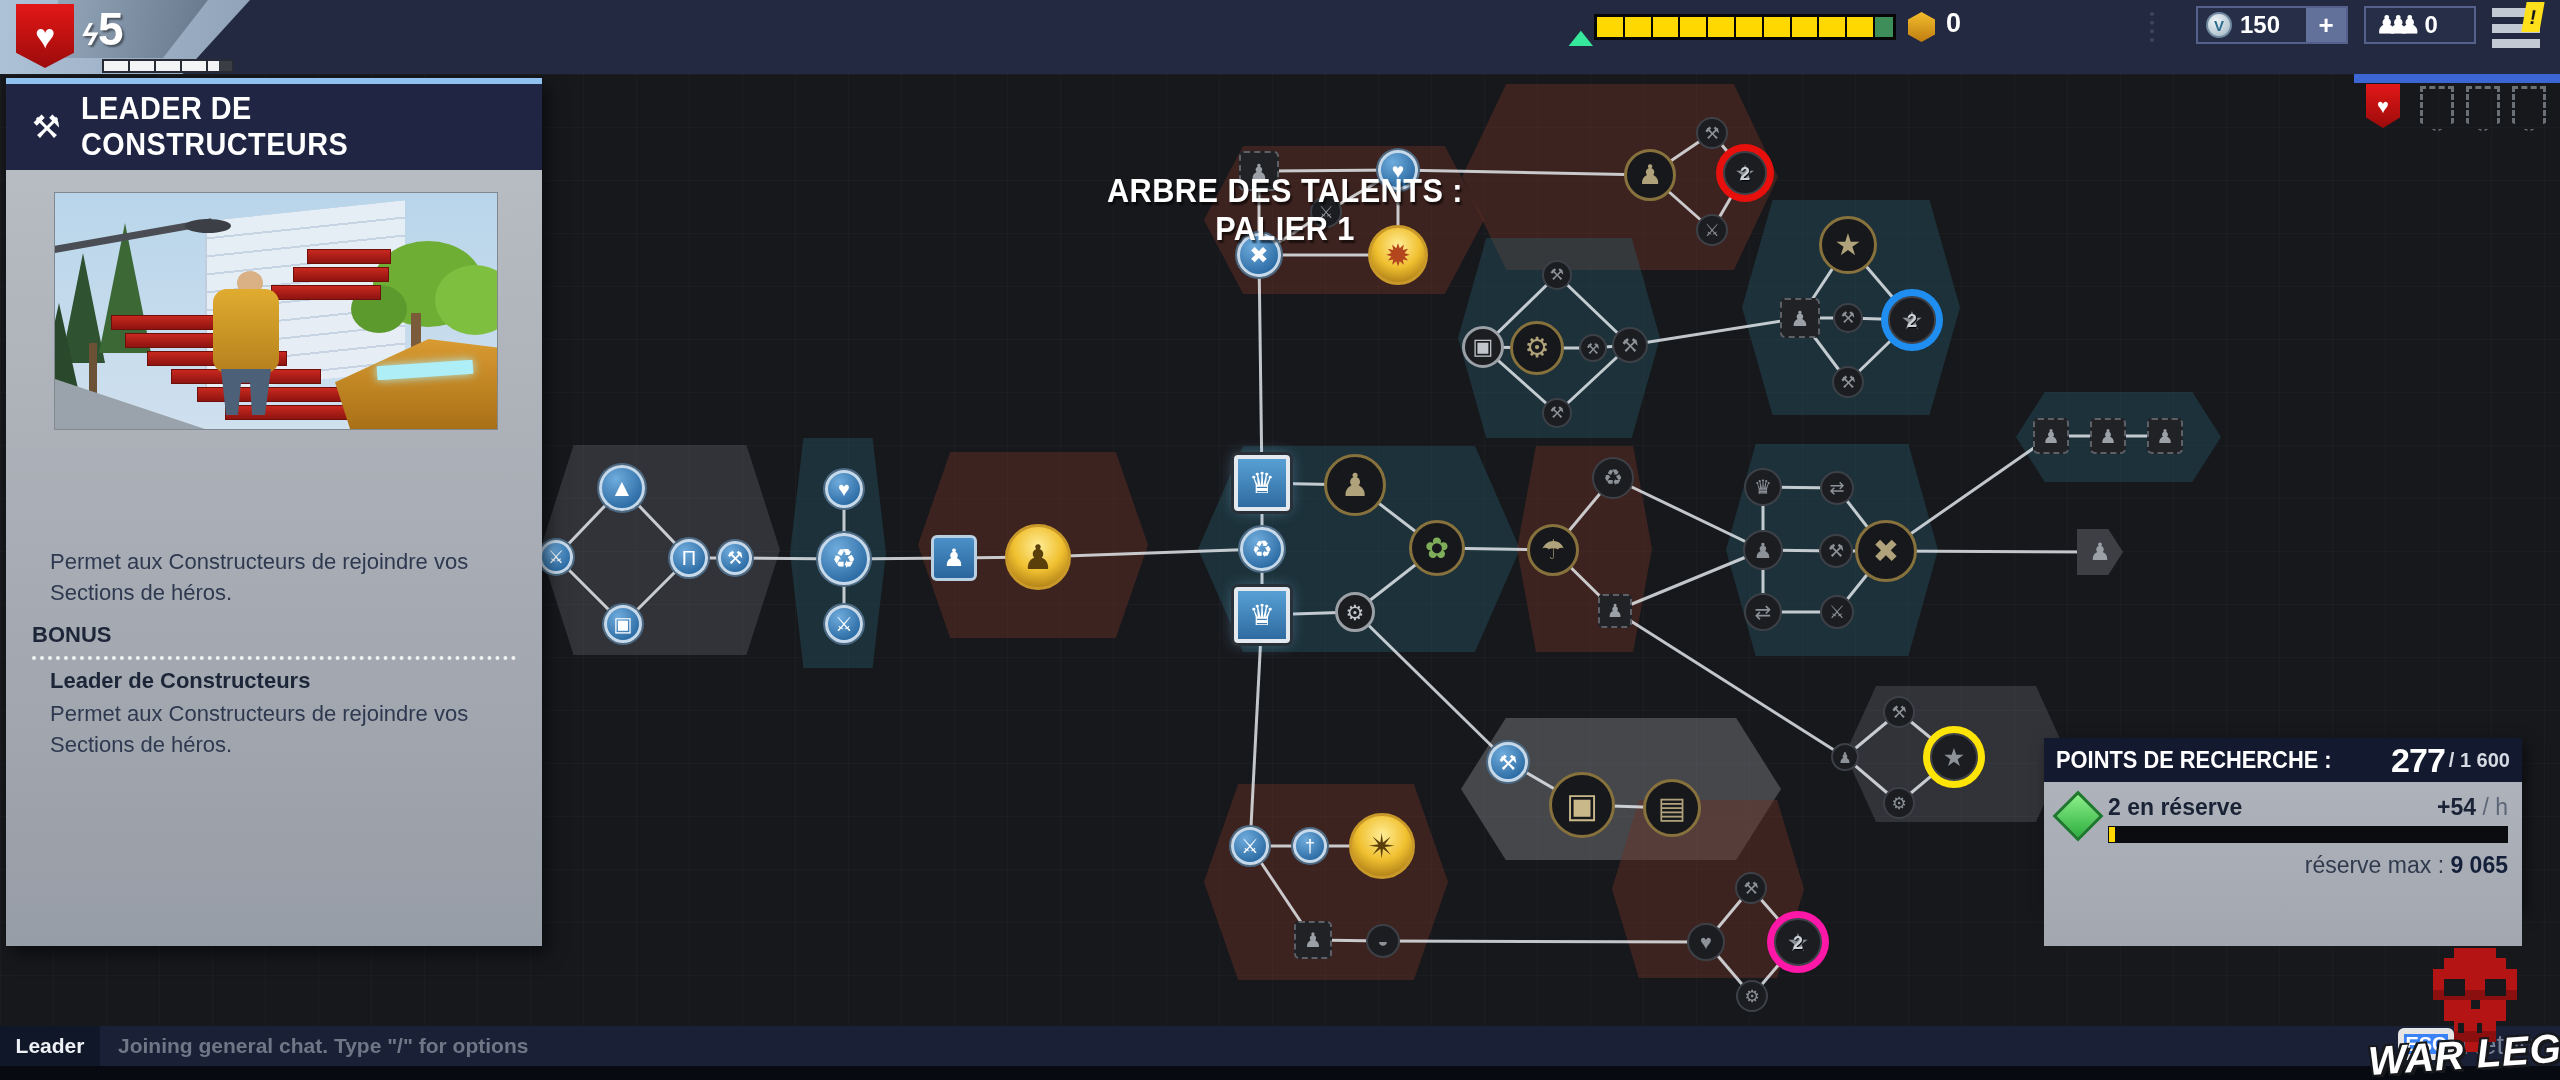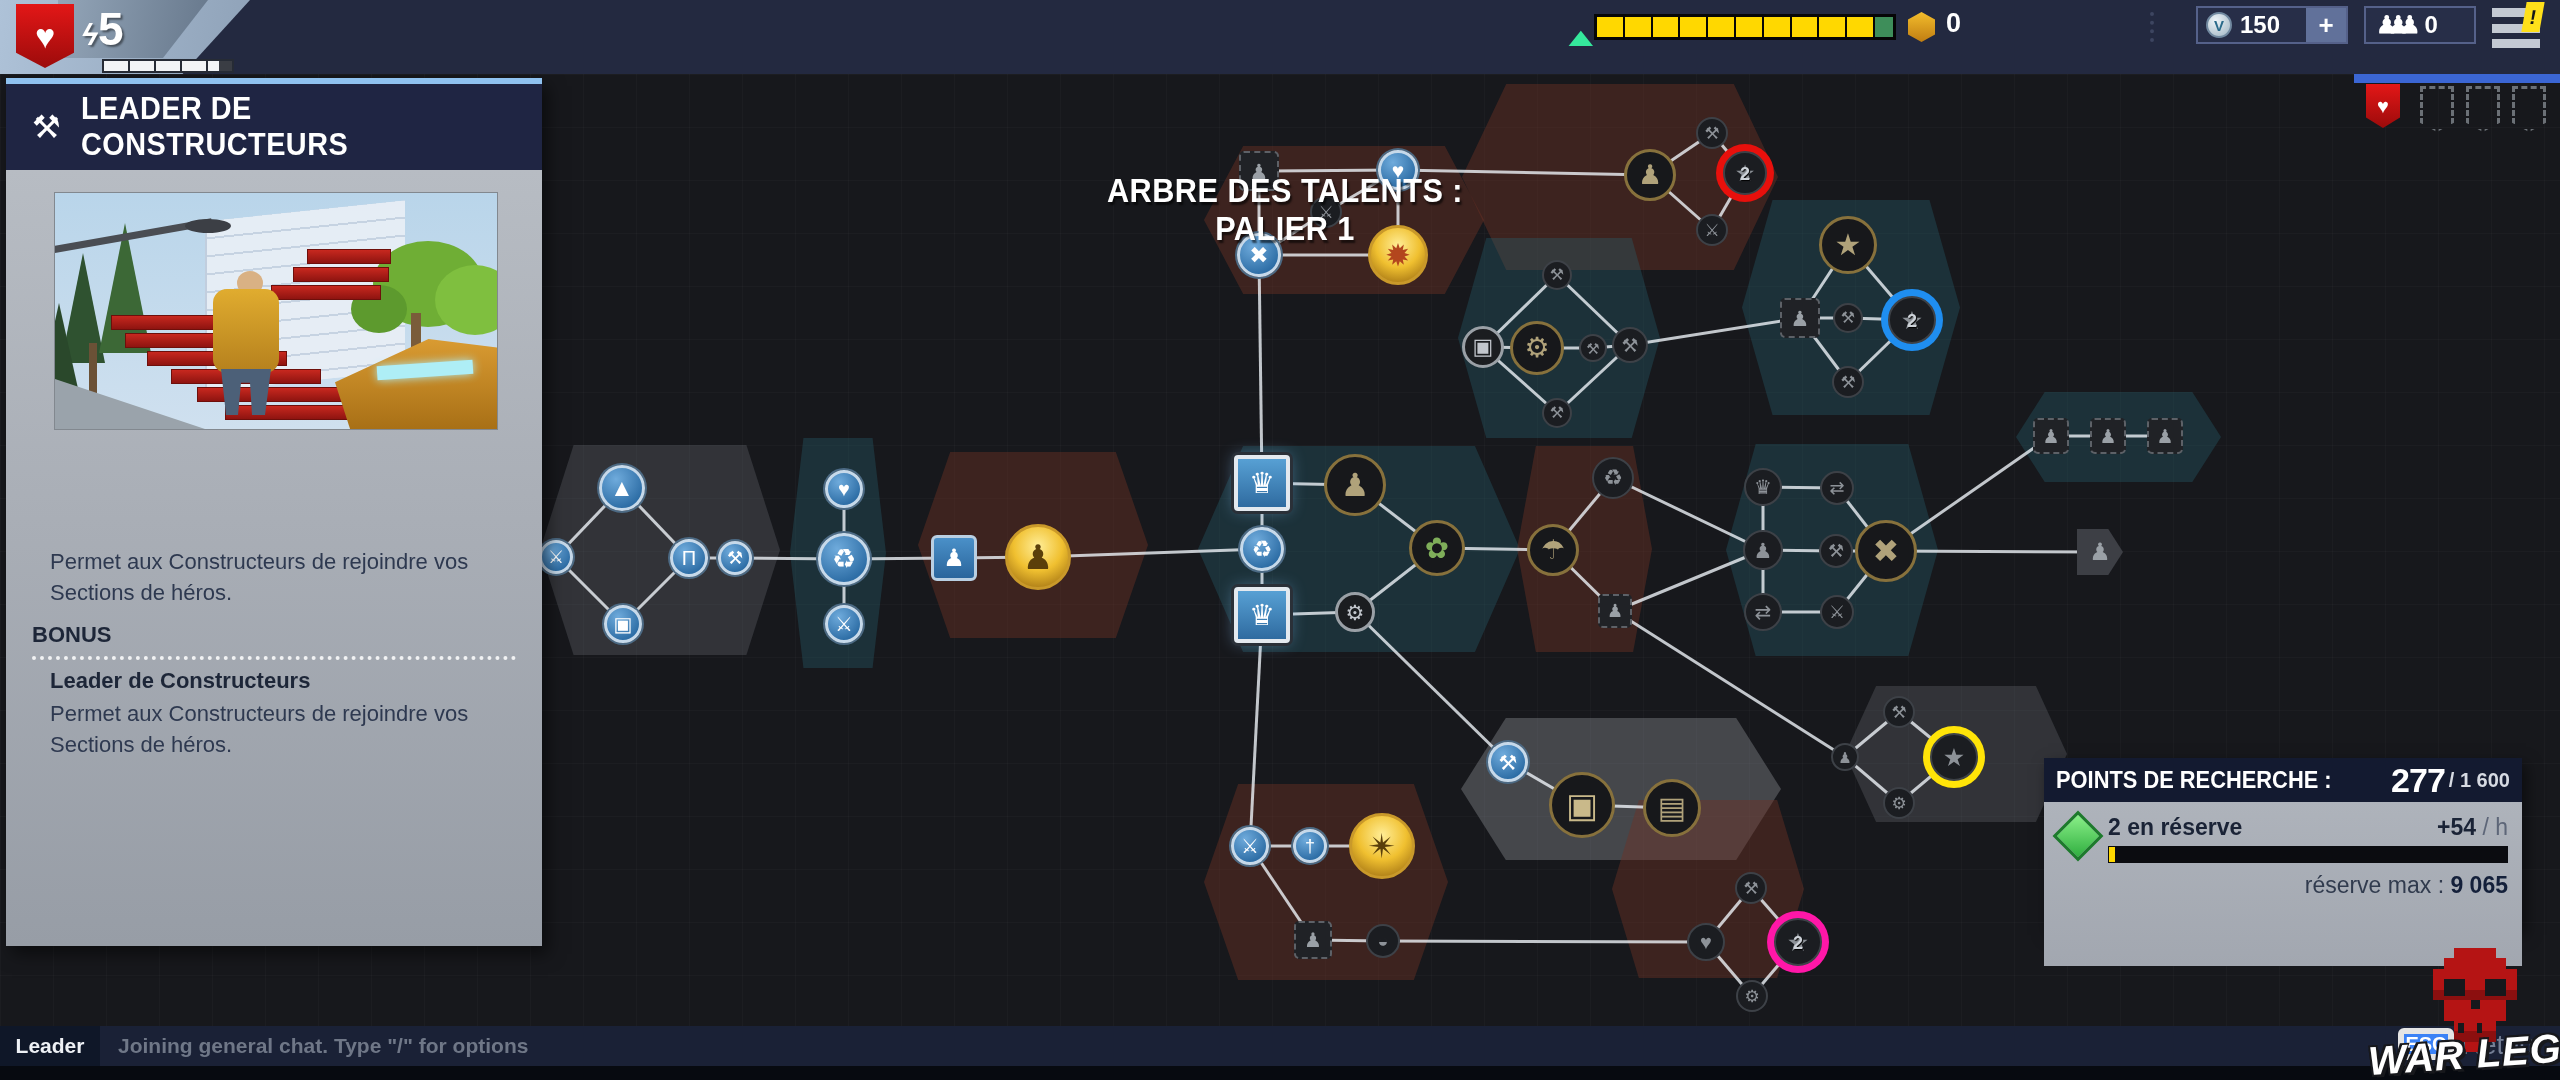--- a/index.html
+++ b/index.html
@@ -83,21 +83,21 @@
   #cimg .tool{position:absolute;right:-8px;bottom:-6px;width:170px;height:96px;background:linear-gradient(#d99b32,#a56d14);clip-path:polygon(0 45%,55% 0,100% 10%,100% 100%,10% 100%);}
   #cimg .toolglow{position:absolute;right:24px;bottom:52px;width:96px;height:14px;background:#aeeef6;box-shadow:0 0 10px #aeeef6;transform:rotate(-4deg)}
   #cimg .ground{position:absolute;left:0;bottom:0;width:150px;height:50px;background:#9aa3ab;clip-path:polygon(0 0,100% 100%,0 100%)}
   #lp-desc{position:absolute;left:44px;top:376px;width:450px;color:#2e3950;font-size:22px;line-height:31px}
   #lp-bonus-h{position:absolute;left:26px;top:452px;color:#1d2638;font-size:22px;font-weight:bold}
   #lp-dots{position:absolute;left:26px;top:486px;width:484px;border-top:4px dotted rgba(255,255,255,.85)}
   #lp-bonus-t{position:absolute;left:44px;top:498px;color:#1d2638;font-size:22px;font-weight:bold}
   #lp-bonus-d{position:absolute;left:44px;top:528px;width:450px;color:#2e3950;font-size:22px;line-height:31px}
 
   
-  #res{position:absolute;left:2044px;top:758px;width:478px;height:171px;z-index:22;box-shadow:4px 6px 14px rgba(0,0,0,.5)}
+  #res{position:absolute;left:2044px;top:738px;width:478px;height:171px;z-index:22;box-shadow:4px 6px 14px rgba(0,0,0,.5)}
   #res-head{height:44px;background:#131a30;display:flex;align-items:center;padding:0 12px}
   #res-title{color:#fff;font-weight:bold;font-size:23px;transform:scaleX(.95);transform-origin:left;white-space:nowrap}
   #res-val{margin-left:auto;color:#fff;font-weight:bold;font-size:34px;letter-spacing:-1px}
   #res-cap{color:#d6dae2;font-weight:bold;font-size:20px;margin-left:4px}
   #res-body{position:relative;height:164px;background:linear-gradient(#aeb3bb,#a2a7b0)}
   #res-diamond{position:absolute;left:16px;top:16px;width:36px;height:36px;background:linear-gradient(135deg,#8bf089,#2fae3f);border:3px solid #1d7a2c;transform:rotate(45deg)}
   #res-reserve{position:absolute;left:64px;top:12px;color:#1a2336;font-weight:bold;font-size:23px}
   #res-rate{position:absolute;right:14px;top:12px;color:#1a2336;font-size:23px}
   #res-rate b{font-weight:bold}
   #res-rate span{color:#5d6678}

